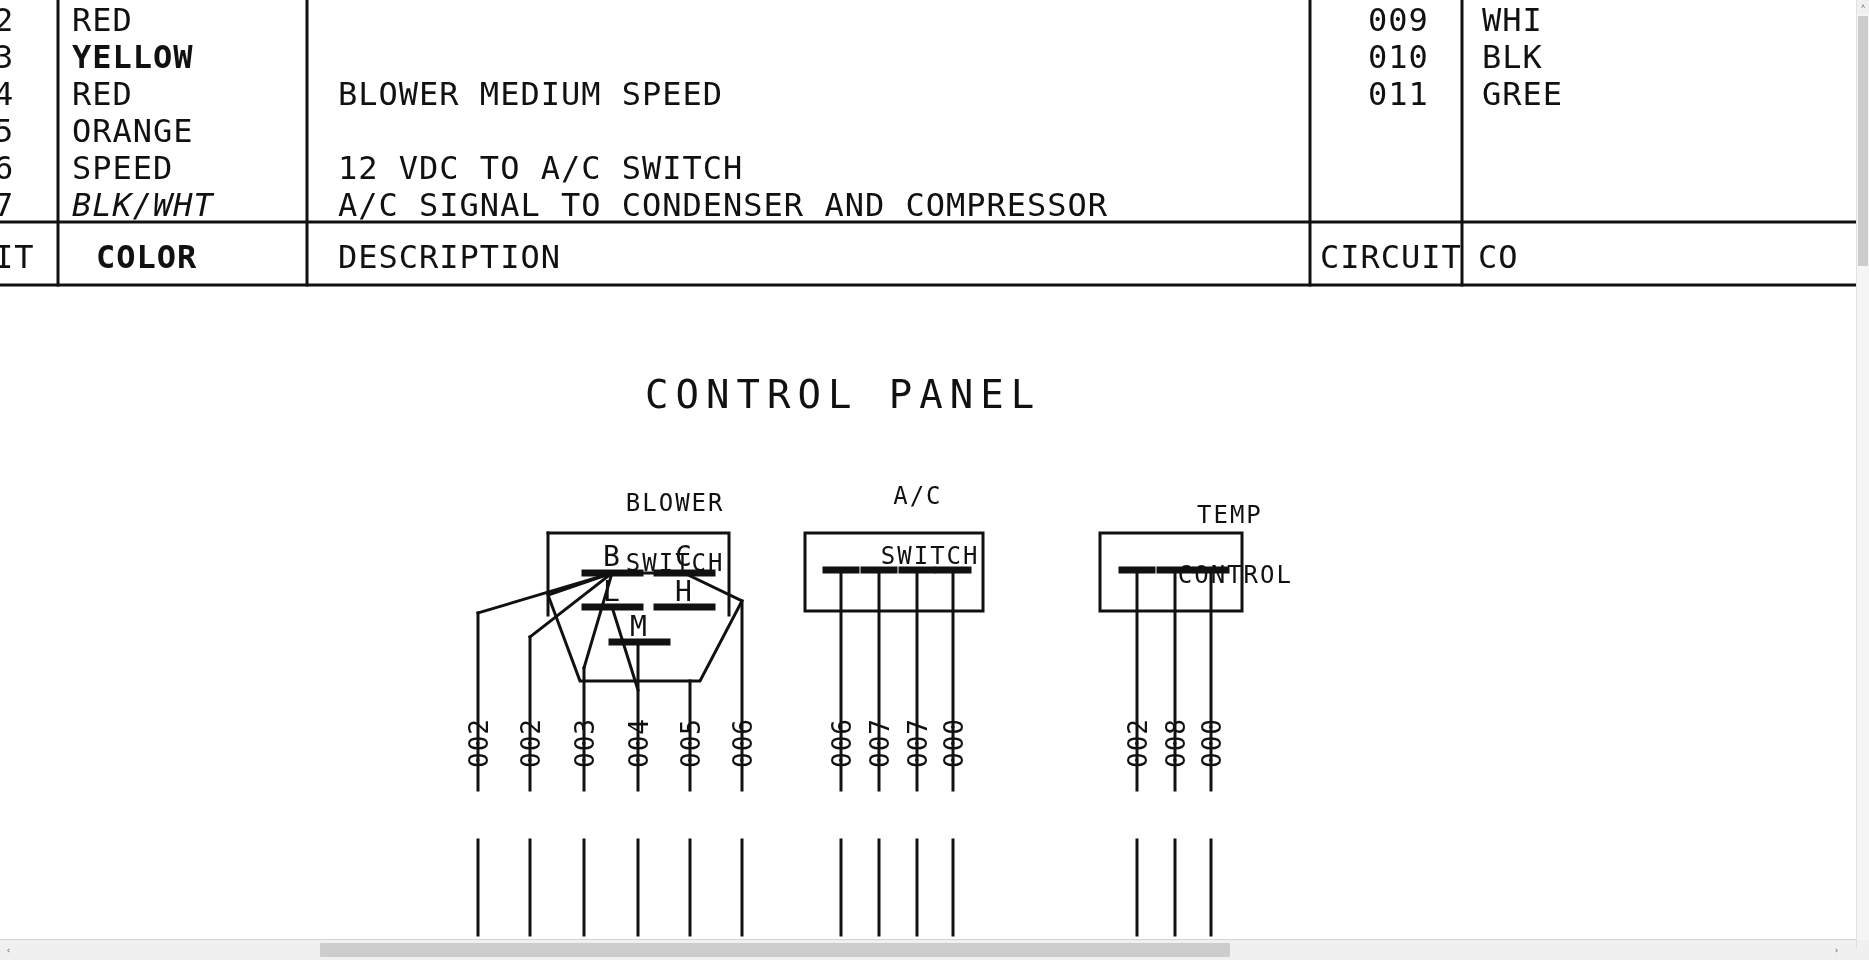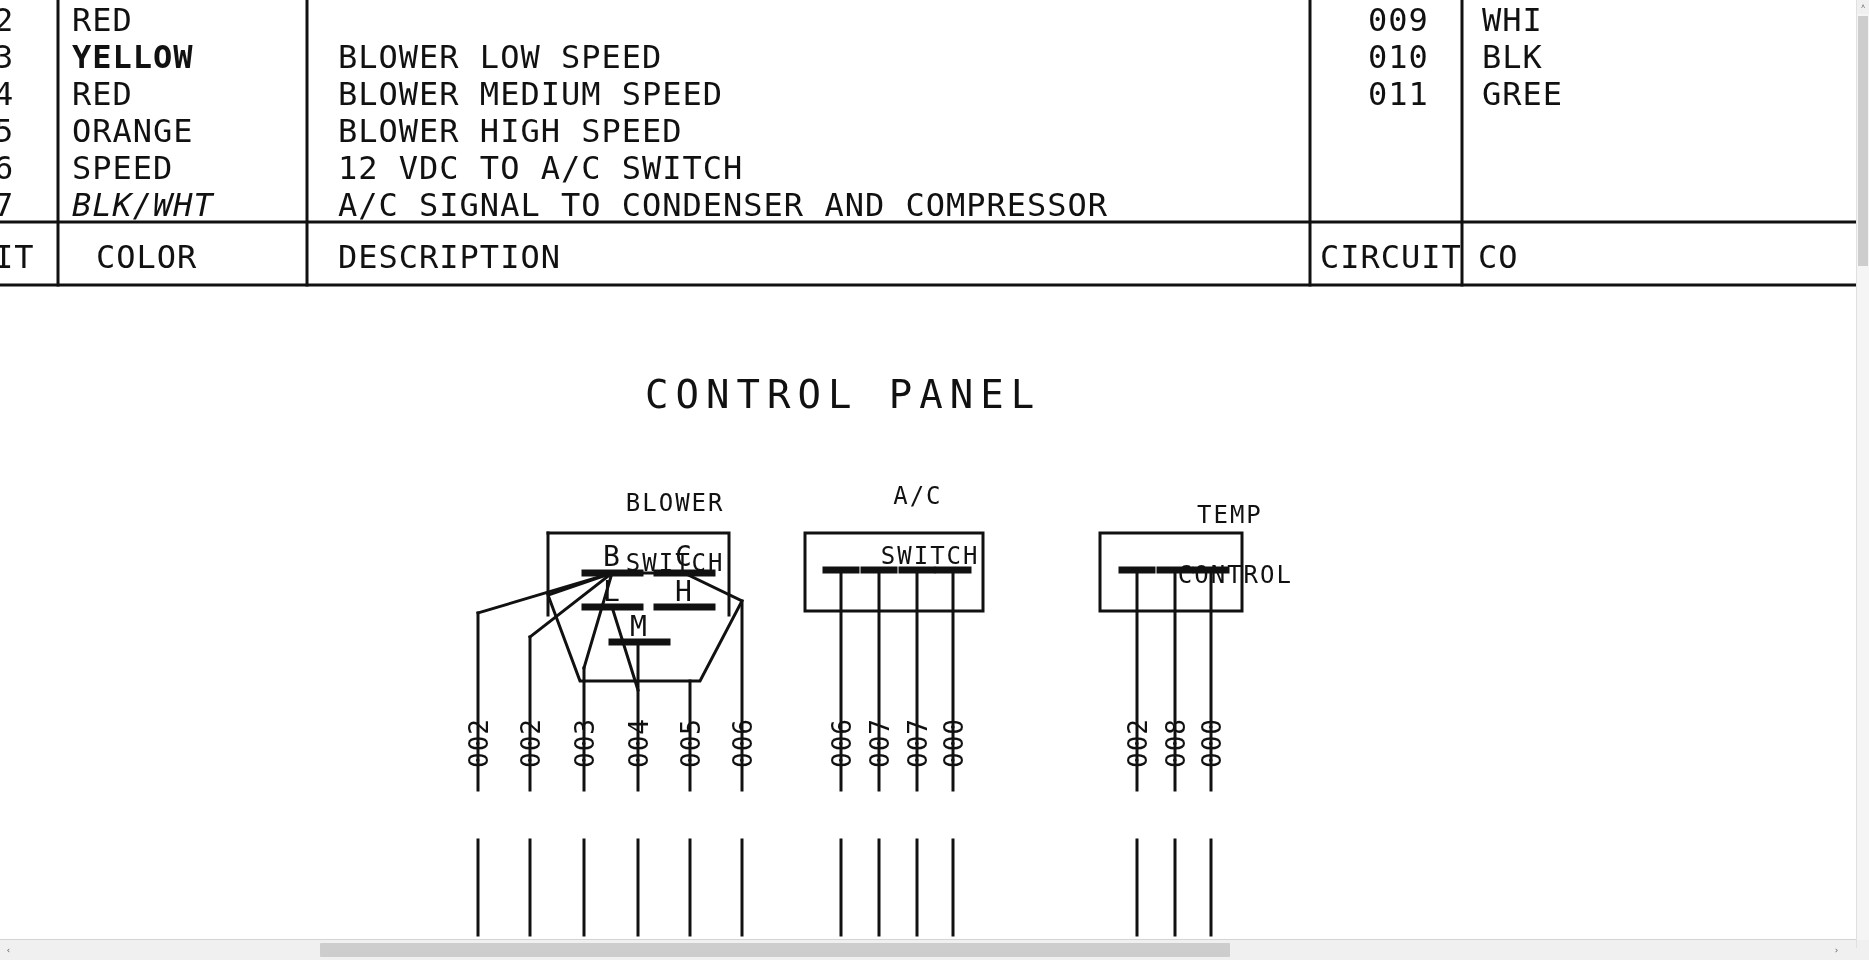--- a/index.html
+++ b/index.html
@@ -171,36 +171,34 @@
   <div class="cad tbl-text row-circ" style="top:152px;">6</div>
   <div class="cad tbl-text row-circ" style="top:189px;">7</div>
 
   <div class="cad tbl-text row-color" style="top:4px;">RED</div>
   <div class="cad tbl-text row-color" style="top:41px;font-weight:bold;">YELLOW</div>
   <div class="cad tbl-text row-color" style="top:78px;">RED</div>
   <div class="cad tbl-text row-color" style="top:115px;">ORANGE</div>
   <div class="cad tbl-text row-color" style="top:152px;">SPEED</div>
   <div class="cad tbl-text row-color" style="top:189px;font-style:italic;">BLK/WHT</div>
 
-  <div class="cad tbl-text row-desc" style="top:41px;">BLOWER LOW SPEED</div>
   <div class="cad tbl-text row-desc" style="top:78px;">BLOWER MEDIUM SPEED</div>
-  <div class="cad tbl-text row-desc" style="top:115px;">BLOWER HIGH SPEED</div>
   <div class="cad tbl-text row-desc" style="top:152px;">12 VDC TO A/C SWITCH</div>
   <div class="cad tbl-text row-desc" style="top:189px;">A/C SIGNAL TO CONDENSER AND COMPRESSOR</div>
 
   <div class="cad tbl-text row-circ2" style="top:4px;">009</div>
   <div class="cad tbl-text row-circ2" style="top:41px;">010</div>
   <div class="cad tbl-text row-circ2" style="top:78px;">011</div>
 
   <div class="cad tbl-text row-color2" style="top:4px;">WHI</div>
   <div class="cad tbl-text row-color2" style="top:41px;">BLK</div>
   <div class="cad tbl-text row-color2" style="top:78px;">GREE</div>
 
   <div class="cad tbl-text row-circ" style="top:241px;">IT</div>
-  <div class="cad tbl-text" style="top:241px;left:96px;">COLOR</div>
+  <div class="cad tbl-text" style="top:241px;left:96px;font-weight:bold;">COLOR</div>
   <div class="cad tbl-text row-desc" style="top:241px;">DESCRIPTION</div>
   <div class="cad tbl-text" style="top:241px;left:1320px;">CIRCUIT</div>
   <div class="cad tbl-text" style="top:241px;left:1478px;">CO</div>
 
   <div class="cad" id="panel-title">CONTROL PANEL</div>
 
   <div class="cad sw-label" id="lbl-blower">
     <span>BLOWER</span><br>
     <span>SWITCH</span>
   </div>

